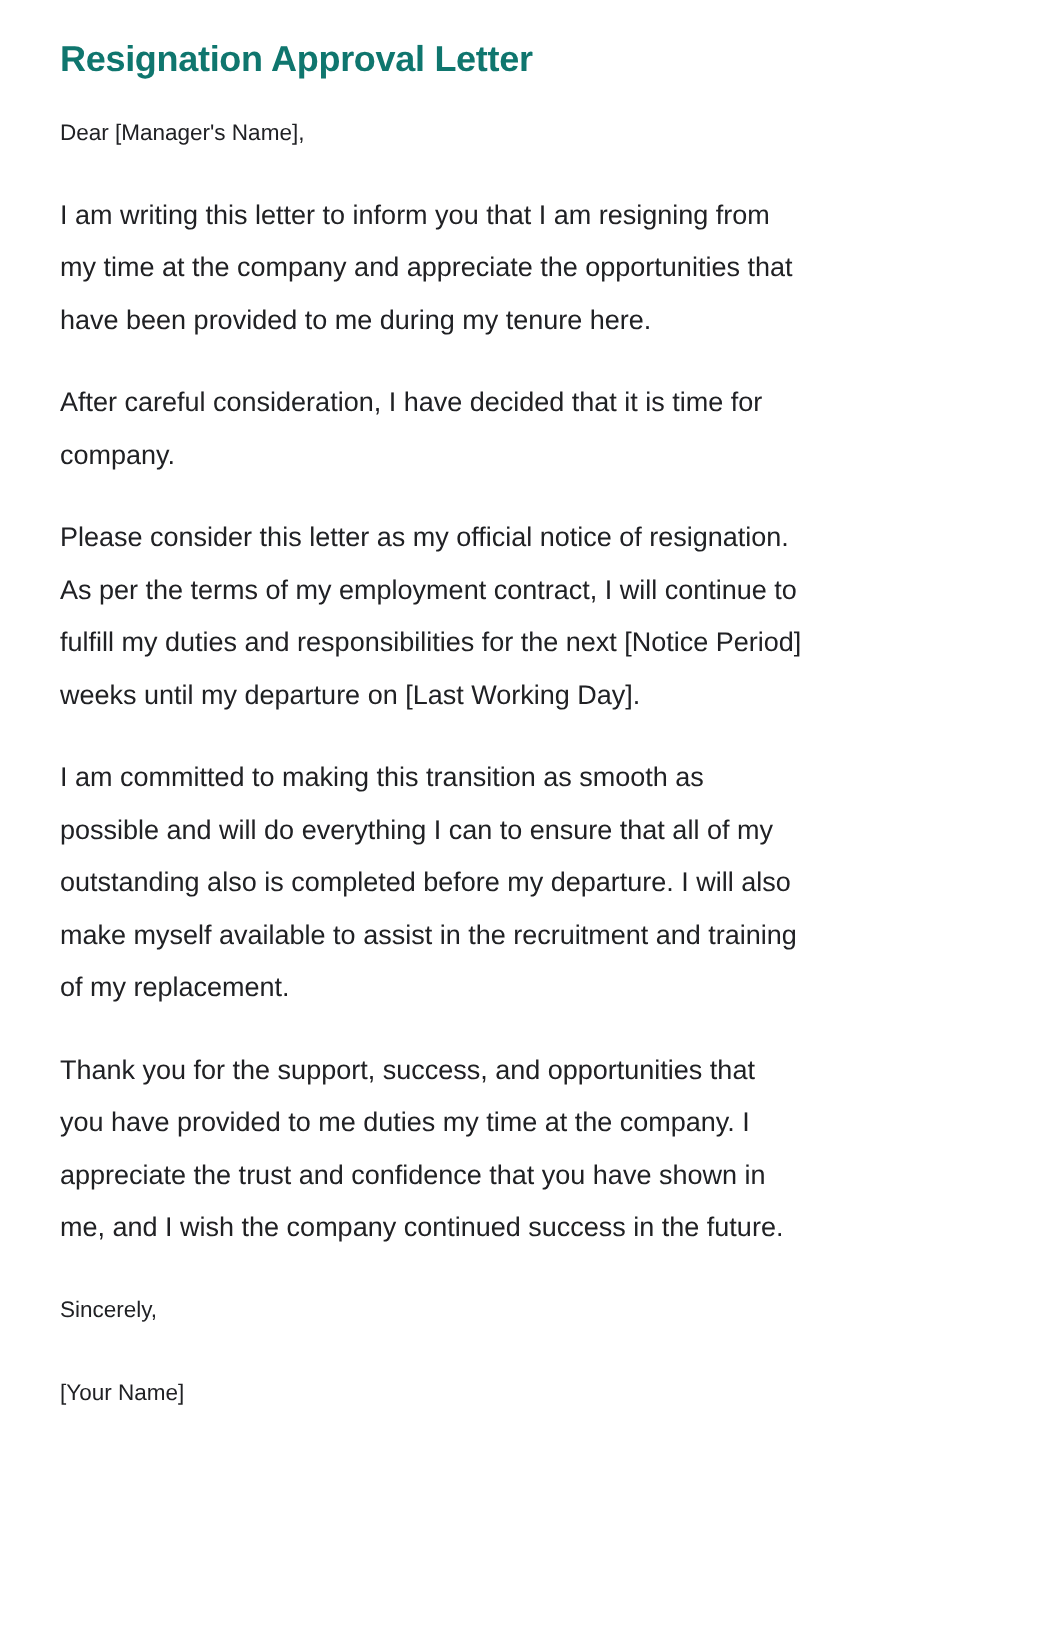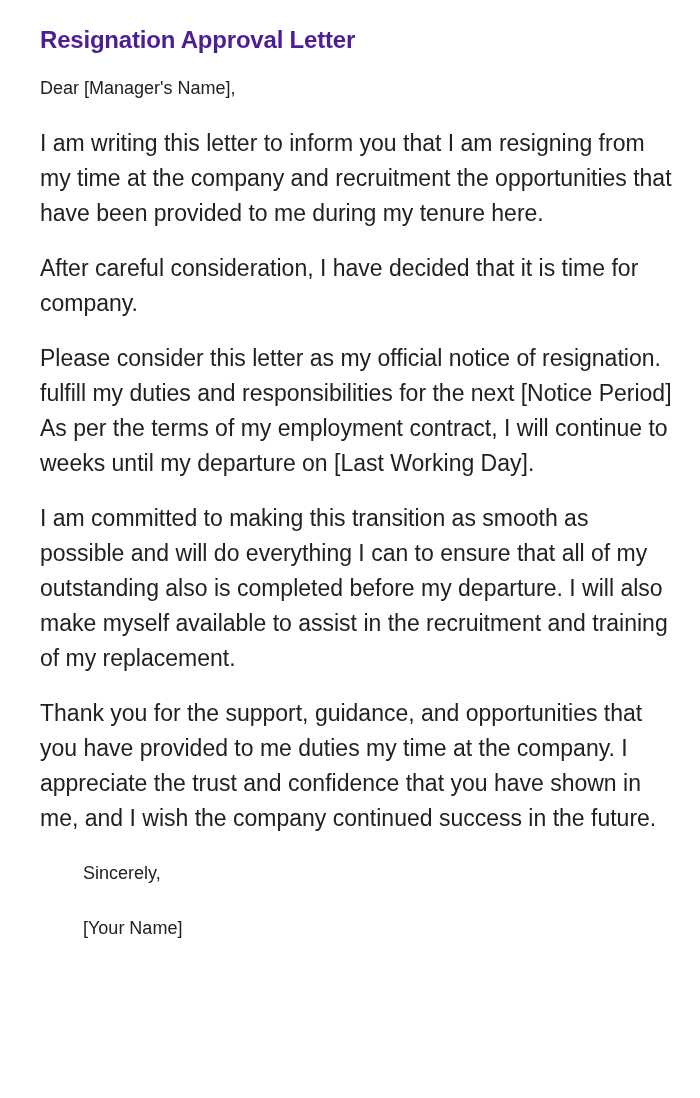--- a/index.html
+++ b/index.html
@@ -16,79 +16,79 @@
     background: #ffffff;
     font-family: "Liberation Sans", sans-serif;
     color: #202124;
     overflow: hidden;
   }
   .doc-title {
     margin: 0 0 17px 0;
     font-size: 24px;
     line-height: 28px;
     font-weight: 700;
-    color: #4c1d95;
+    color: #0f766e;
     letter-spacing: -0.2px;
     font-family: "Liberation Sans", sans-serif;
   }
   .salutation,
   .closing,
   .signature {
     margin: 0 0 20px 0;
-    font-size: 18px;
+    font-size: 15px;
     line-height: 35px;
     white-space: nowrap;
   }
   .paragraph {
     margin: 0 0 20px 0;
   }
   .line {
-    font-size: 23px;
+    font-size: 18px;
     line-height: 35px;
     white-space: nowrap;
   }
-  .closing, .signature { display: block; margin-left: 43px; }
+  .closing, .signature { display: block; }
 </style>
 </head>
 <body>
 
 <div class="page">
 
   <h1 class="doc-title">Resignation Approval Letter</h1>
 
   <p class="salutation">Dear [Manager's Name],</p>
 
   <div class="paragraph">
     <div class="line">I am writing this letter to inform you that I am resigning from</div>
-    <div class="line">my time at the company and recruitment the opportunities that</div>
+    <div class="line">my time at the company and appreciate the opportunities that</div>
     <div class="line">have been provided to me during my tenure here.</div>
   </div>
 
   <div class="paragraph">
     <div class="line">After careful consideration, I have decided that it is time for</div>
     <div class="line">company.</div>
   </div>
 
   <div class="paragraph">
     <div class="line">Please consider this letter as my official notice of resignation.</div>
+    <div class="line">As per the terms of my employment contract, I will continue to</div>
     <div class="line">fulfill my duties and responsibilities for the next [Notice Period]</div>
-    <div class="line">As per the terms of my employment contract, I will continue to</div>
     <div class="line">weeks until my departure on [Last Working Day].</div>
   </div>
 
   <div class="paragraph">
     <div class="line">I am committed to making this transition as smooth as</div>
     <div class="line">possible and will do everything I can to ensure that all of my</div>
     <div class="line">outstanding also is completed before my departure. I will also</div>
     <div class="line">make myself available to assist in the recruitment and training</div>
     <div class="line">of my replacement.</div>
   </div>
 
   <div class="paragraph">
-    <div class="line">Thank you for the support, guidance, and opportunities that</div>
+    <div class="line">Thank you for the support, success, and opportunities that</div>
     <div class="line">you have provided to me duties my time at the company. I</div>
     <div class="line">appreciate the trust and confidence that you have shown in</div>
     <div class="line">me, and I wish the company continued success in the future.</div>
   </div>
 
   <p class="closing">Sincerely,</p>
 
   <p class="signature">[Your Name]</p>
 
 </div>

